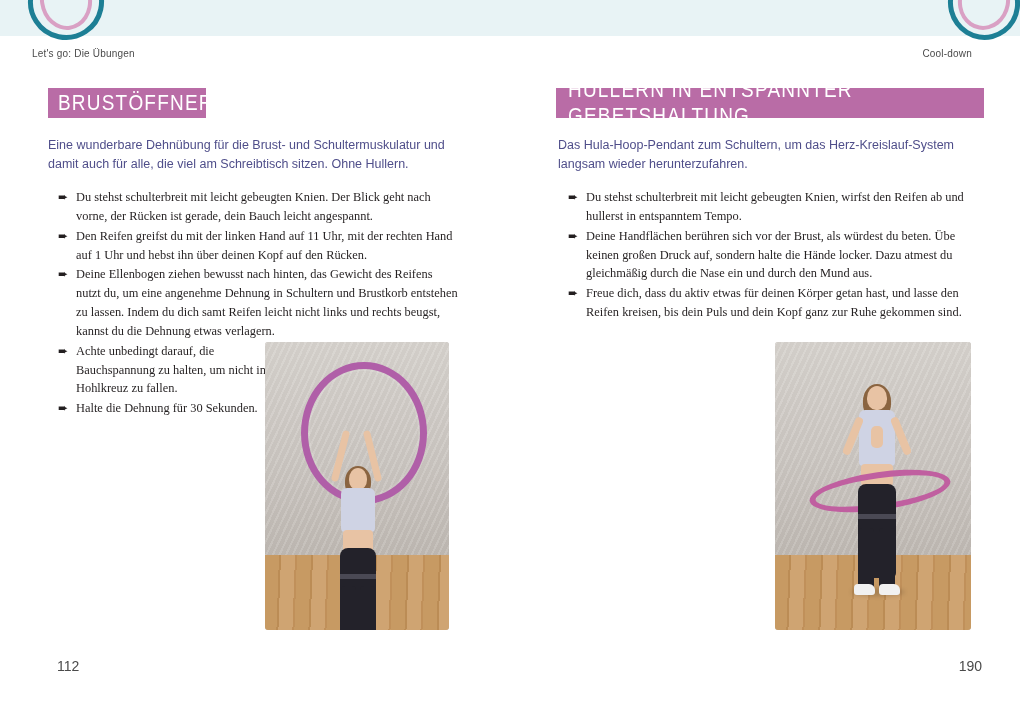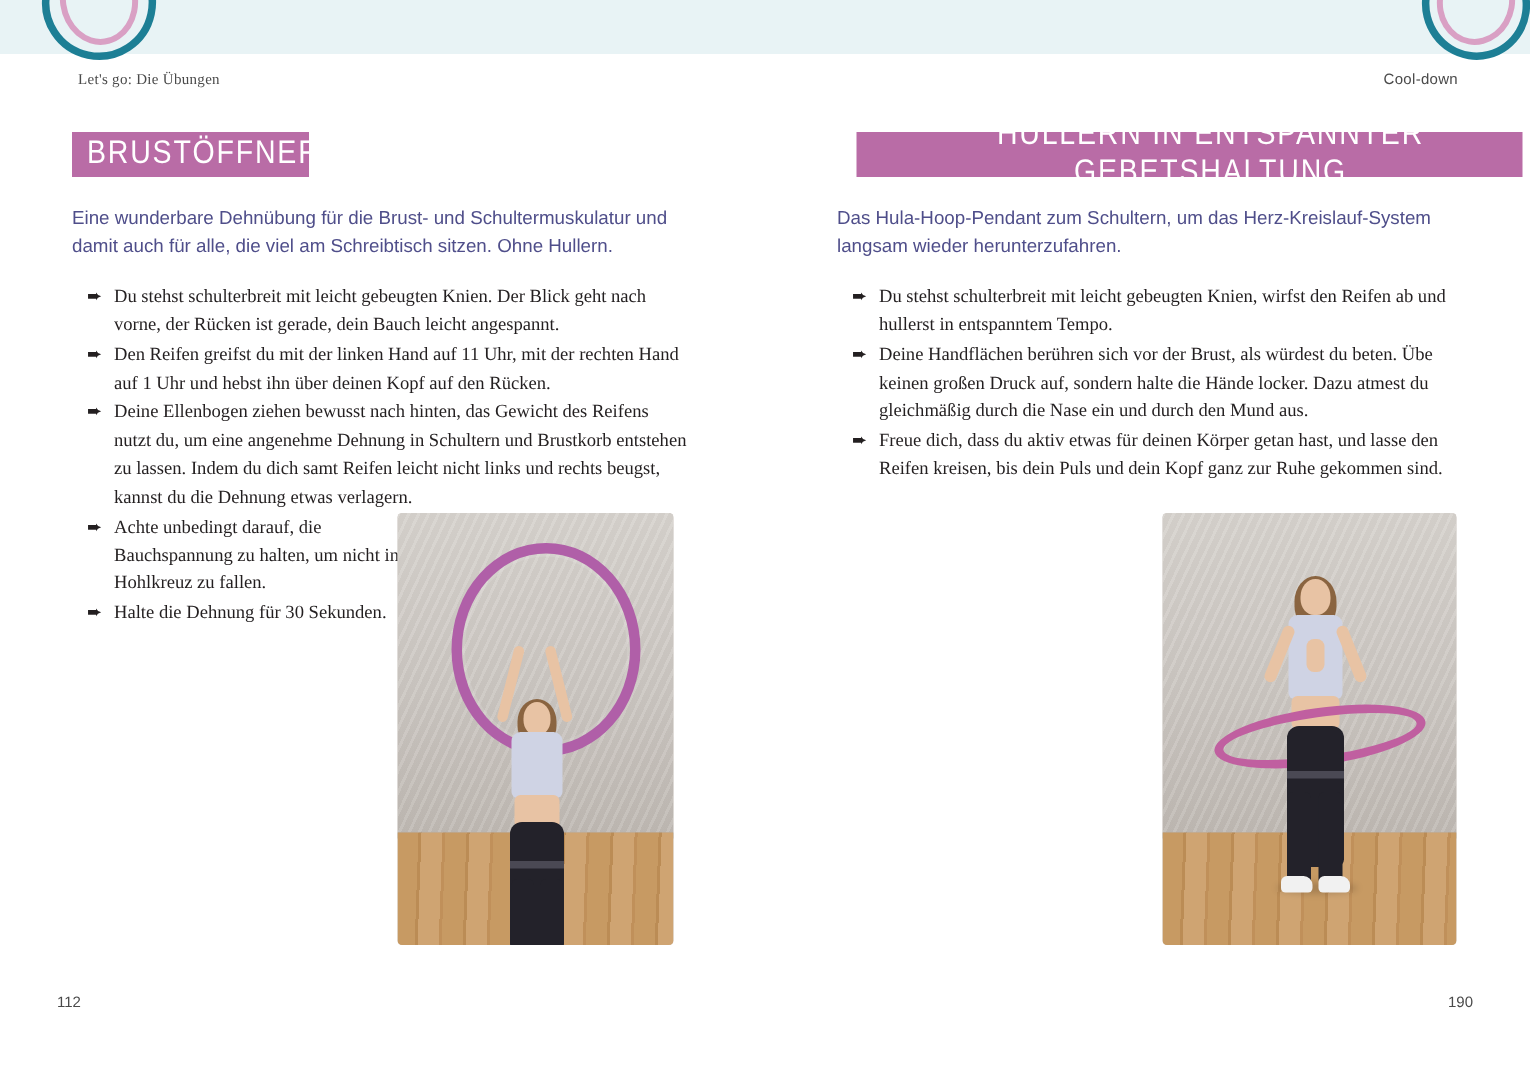--- a/index.html
+++ b/index.html
@@ -63,41 +63,40 @@
   }
   
   .runhead {
     position: absolute;
     top: 48px;
     font-family: "Liberation Sans", sans-serif;
     font-size: 10px;
     color: #4a4a4a;
     letter-spacing: 0.2px;
   }
-  .runhead.left { left: 52px; font-family: Liberation Serif, serif; }
+  .runhead.left { left: 32px; }
   .runhead.right { right: 48px; }
 
   .title-bar {
     position: absolute;
     top: 88px;
     height: 30px;
     background: #b96ca6;
     display: flex;
     align-items: center;
   }
   .title-bar.left {
     left: 48px;
     width: 148px;
     padding-left: 10px;
   }
   .title-bar.right {
-    left: 571px;   
+    left: 556px;   
     width: 416px;
-    padding-left: 28px;
-    text-align: center;
+    padding-left: 12px;
   }
   .title-text {
     font-family: "Liberation Sans", sans-serif;
     font-size: 19px;
     letter-spacing: 1.2px;
     color: #ffffff;
     text-transform: uppercase;
     font-weight: 400;
     transform: scaleY(1.15);
     transform-origin: left center;
@@ -231,22 +230,23 @@
     position: absolute;
     border-radius: 50%;
     border: 6px solid #c05fa0;
     transform: rotate(-8deg);
   }
 
   .folio {
     position: absolute;
     bottom: 46px;
     font-family: "Liberation Sans", sans-serif;
-    font-size: 10px;
+    font-size: 14px;
     color: #4a4a4a;
+    margin-left: 19px;
   }
   .folio.left  { left: 38px; }
   .folio.right { right: 38px; }
 </style>
 </head>
 <body>
 
 <div class="spread">
 
   <div class="top-band"></div>

